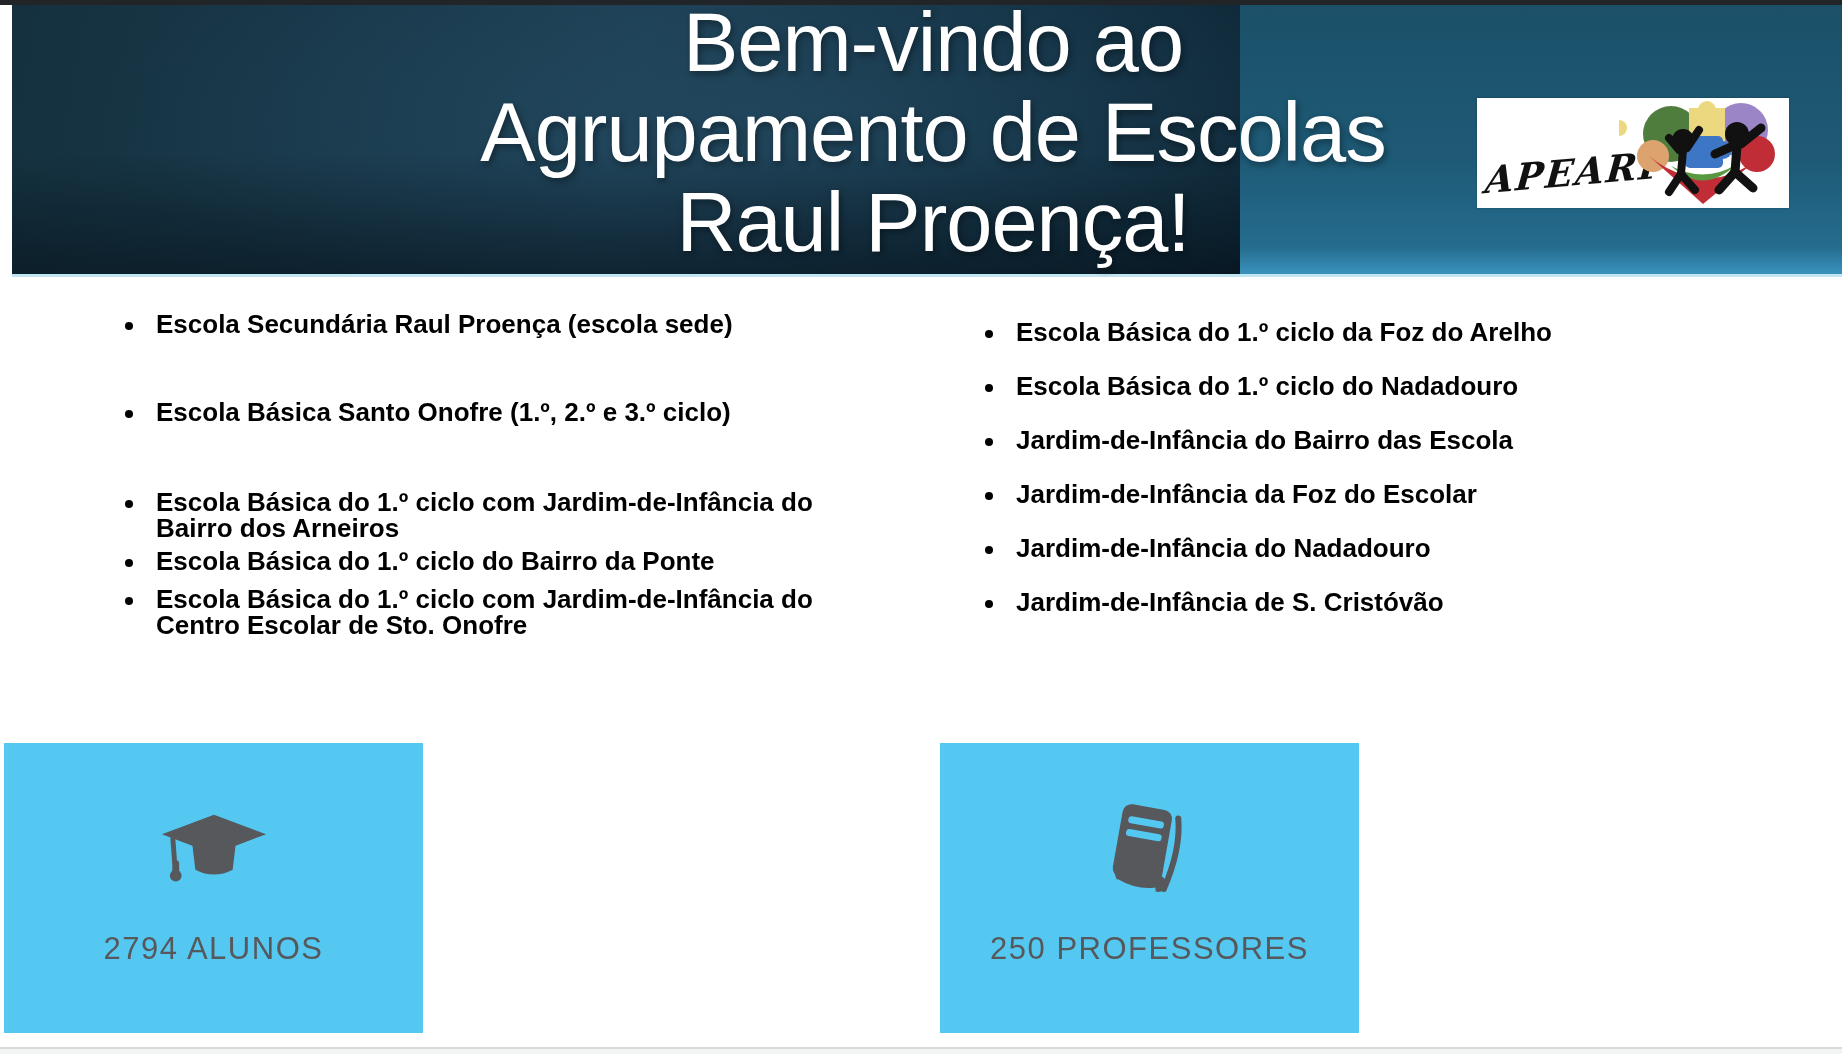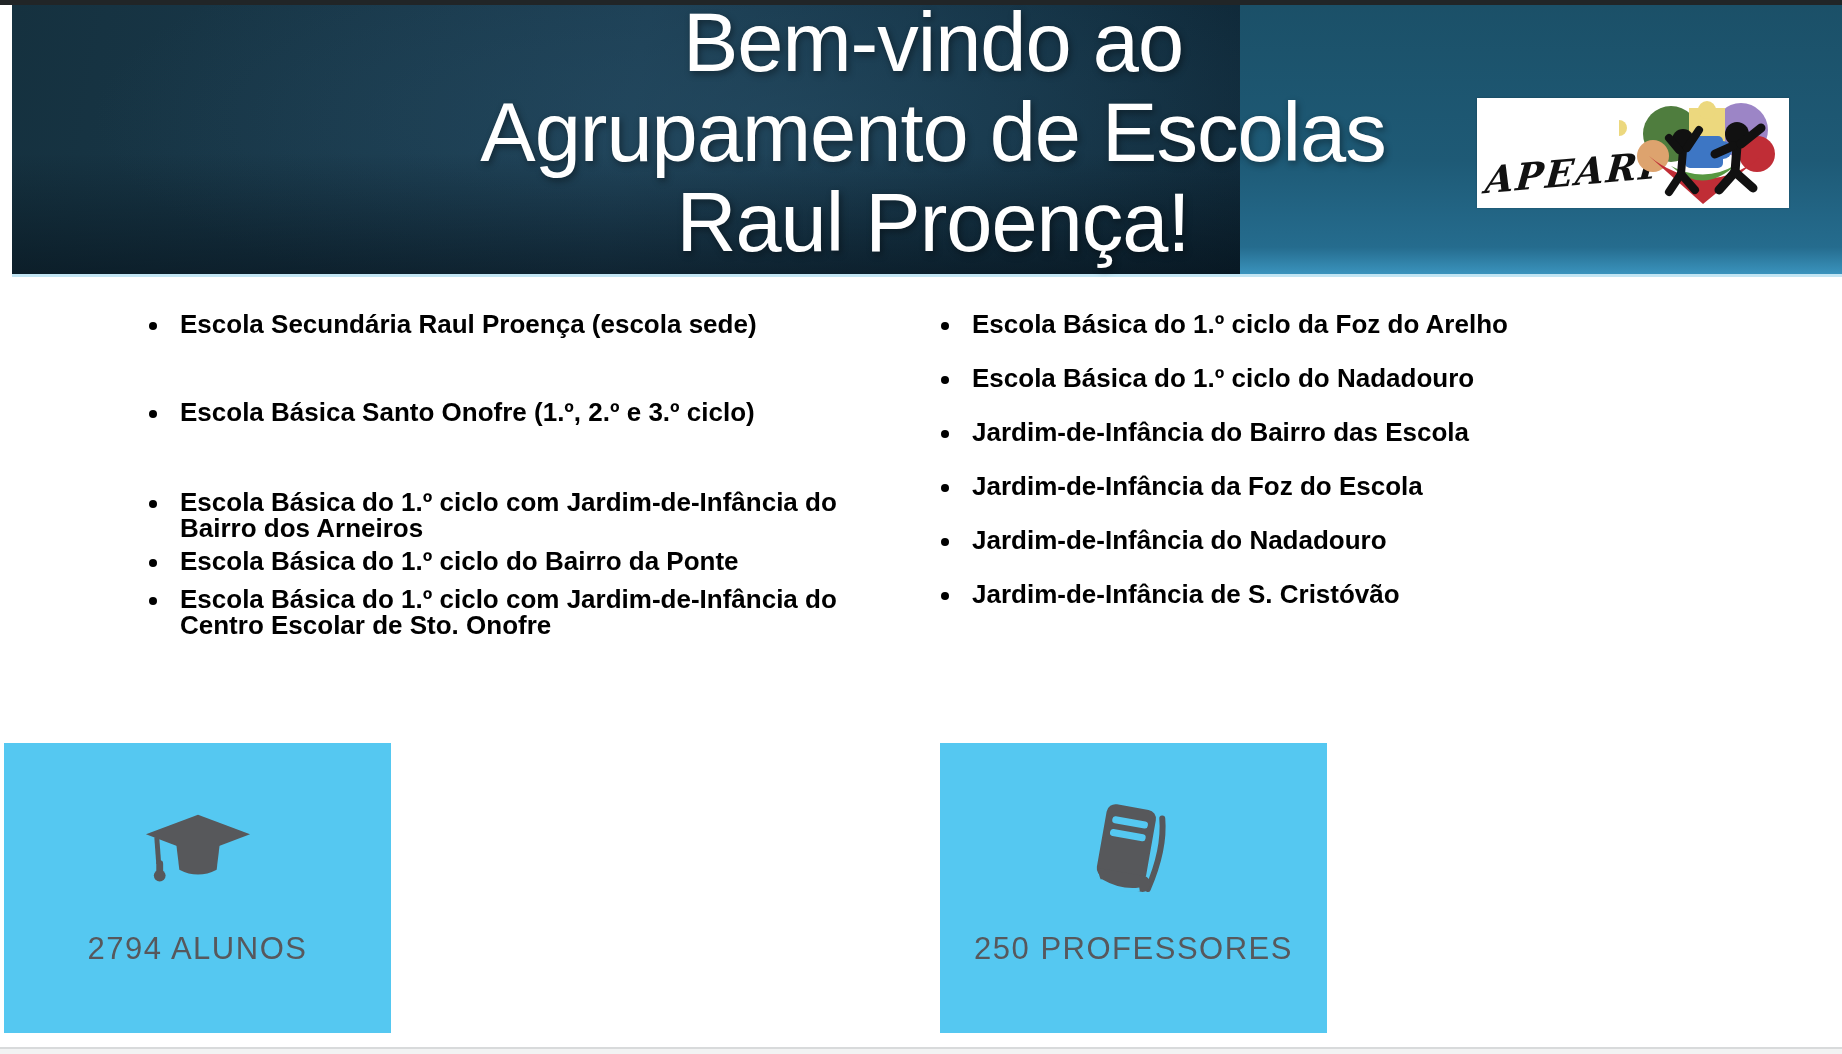--- a/index.html
+++ b/index.html
@@ -38,25 +38,25 @@
     letter-spacing:2px;transform:rotate(-5deg) skewX(-10deg);white-space:nowrap;
   }
   .logo-heart{position:absolute;right:2px;top:2px;}
   
   .school-item{
     position:absolute;font-size:26px;line-height:26px;font-weight:bold;color:#000000;
   }
   .school-item::before{
     content:"";position:absolute;left:-31px;top:11px;width:8px;height:8px;border-radius:50%;background:#000000;
   }
-  .col-left{left:156px;width:680px;margin-left:24px;}
-  .col-right{left:972px;width:700px;}
+  .col-left{left:156px;width:680px;}
+  .col-right{left:1016px;width:700px;margin-top:8px;}
   
   .card{
-    position:absolute;top:743px;width:387px;height:290px;background:#55c8f1;
+    position:absolute;top:743px;width:419px;height:290px;background:#55c8f1;
     display:flex;flex-direction:column;align-items:center;box-sizing:border-box;padding-top:56px;
   }
   .card-icon{height:106px;display:flex;align-items:center;justify-content:center;}
   .card-label{
     margin-top:26px;font-size:31px;letter-spacing:1.5px;color:#57585c;white-space:nowrap;
   }
   
   .bottom-line{position:absolute;left:0;top:1047px;width:100%;height:2px;background:#d8dadb;}
   .bottom-strip{position:absolute;left:0;top:1049px;width:100%;height:5px;background:#f2f3f3;}
 </style>
@@ -115,21 +115,21 @@
 
   <div class="school-item col-left" style="top:311px">Escola Secundária Raul Proença (escola sede)</div>
   <div class="school-item col-left" style="top:399px">Escola Básica Santo Onofre (1.º, 2.º e 3.º ciclo)</div>
   <div class="school-item col-left" style="top:489px">Escola Básica do 1.º ciclo com Jardim-de-Infância do Bairro dos Arneiros</div>
   <div class="school-item col-left" style="top:548px">Escola Básica do 1.º ciclo do Bairro da Ponte</div>
   <div class="school-item col-left" style="top:586px">Escola Básica do 1.º ciclo com Jardim-de-Infância do Centro Escolar de Sto. Onofre</div>
 
   <div class="school-item col-right" style="top:311px">Escola Básica do 1.º ciclo da Foz do Arelho</div>
   <div class="school-item col-right" style="top:365px">Escola Básica do 1.º ciclo do Nadadouro</div>
   <div class="school-item col-right" style="top:419px">Jardim-de-Infância do Bairro das Escola</div>
-  <div class="school-item col-right" style="top:473px">Jardim-de-Infância da Foz do Escola</div>
+  <div class="school-item col-right" style="top:473px">Jardim-de-Infância da Foz do Escolar</div>
   <div class="school-item col-right" style="top:527px">Jardim-de-Infância do Nadadouro</div>
   <div class="school-item col-right" style="top:581px">Jardim-de-Infância de S. Cristóvão</div>
 
   <div class="card" style="left:4px">
     <span class="card-icon">
       <svg width="108" height="76" viewBox="0 0 110 76" fill="#57585b">
         <polygon points="55,0 108,20 55,40 2,20"></polygon>
         <path d="M33,31 L77,31 L74,56 Q55,66 36,56 Z"></path>
         <path d="M13,23 L15,50" stroke="#57585b" stroke-width="5" fill="none"></path>
         <path d="M16,50 L16,58" stroke="#57585b" stroke-width="7" stroke-linecap="round" fill="none"></path>

